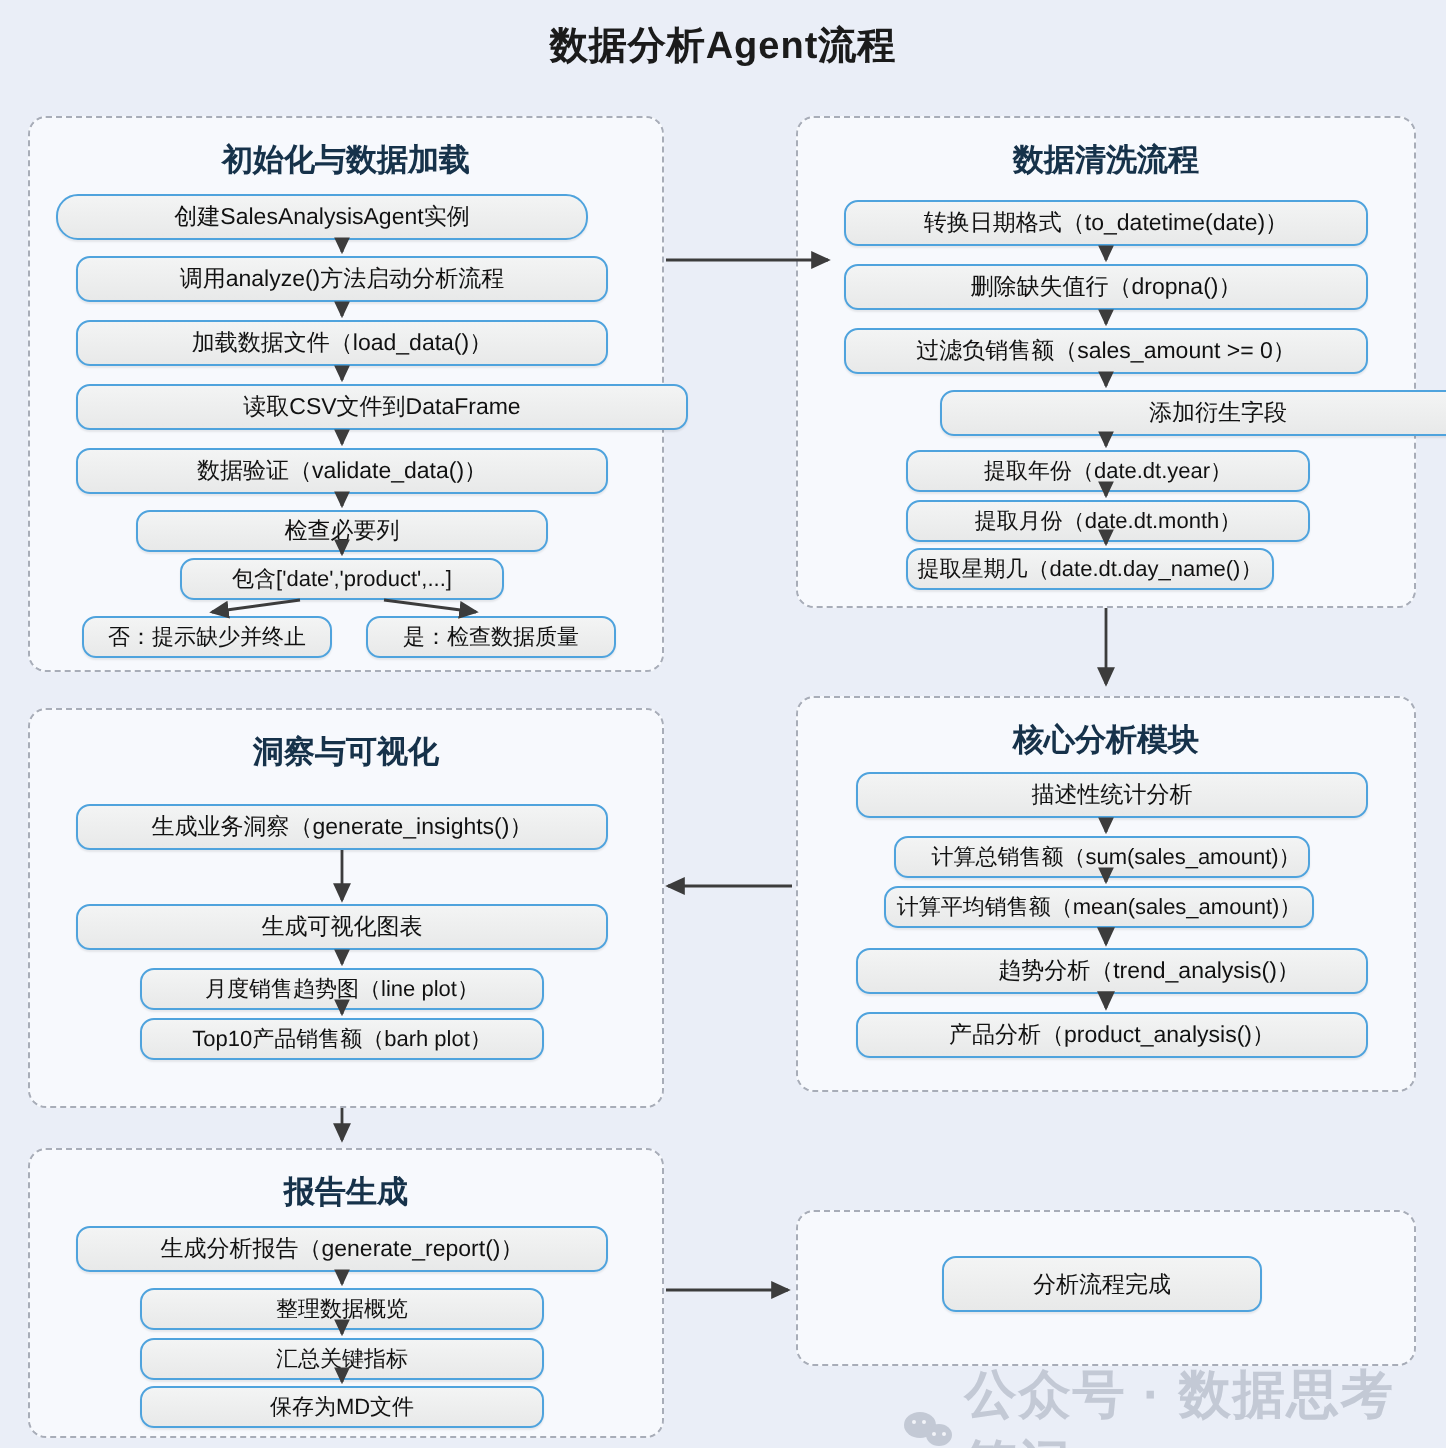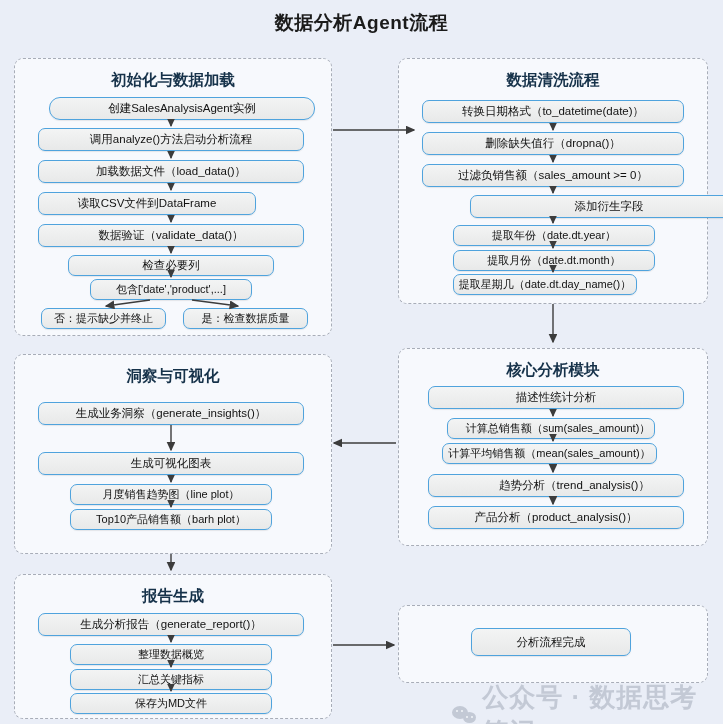--- a/index.html
+++ b/index.html
@@ -106,24 +106,24 @@
 </head>
 <body>
 
 <div id="canvas">
 
   <div id="title">数据分析Agent流程</div>
 
   <div class="section" style="left:14px; top:58px; width:318px; height:278px;">
     <div class="section-title">初始化与数据加载</div>
   </div>
-  <div class="node" style="left:49px; top:97px; width:266px; height:23px;border-radius:11px;">创建SalesAnalysisAgent实例</div>
+  <div class="node" style="left:28px; top:97px; width:266px; height:23px;border-radius:11px;">创建SalesAnalysisAgent实例</div>
   <div class="node" style="left:38px; top:128px; width:266px; height:23px;">调用analyze()方法启动分析流程</div>
   <div class="node" style="left:38px; top:160px; width:266px; height:23px;">加载数据文件（load_data()）</div>
-  <div class="node" style="left:38px; top:192px; width:218px; height:23px;">读取CSV文件到DataFrame</div>
+  <div class="node" style="left:38px; top:192px; width:306px; height:23px;">读取CSV文件到DataFrame</div>
   <div class="node" style="left:38px; top:224px; width:266px; height:23px;">数据验证（validate_data()）</div>
   <div class="node" style="left:68px; top:255px; width:206px; height:21px;">检查必要列</div>
   <div class="node small" style="left:90px; top:279px; width:162px; height:21px;">包含['date','product',...]</div>
   <div class="node small" style="left:41px; top:308px; width:125px; height:21px;">否：提示缺少并终止</div>
   <div class="node small" style="left:183px; top:308px; width:125px; height:21px;">是：检查数据质量</div>
 
   <div class="section" style="left:398px; top:58px; width:310px; height:246px;">
     <div class="section-title">数据清洗流程</div>
   </div>
   <div class="node" style="left:422px; top:100px; width:262px; height:23px;">转换日期格式（to_datetime(date)）</div>

